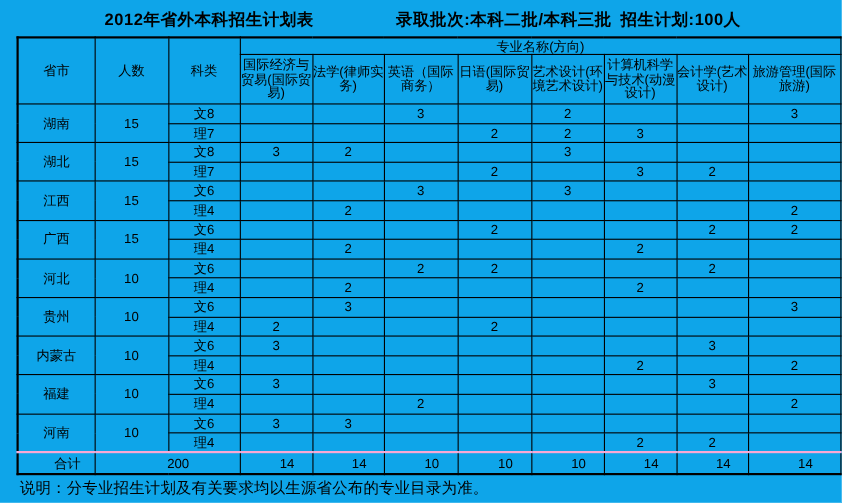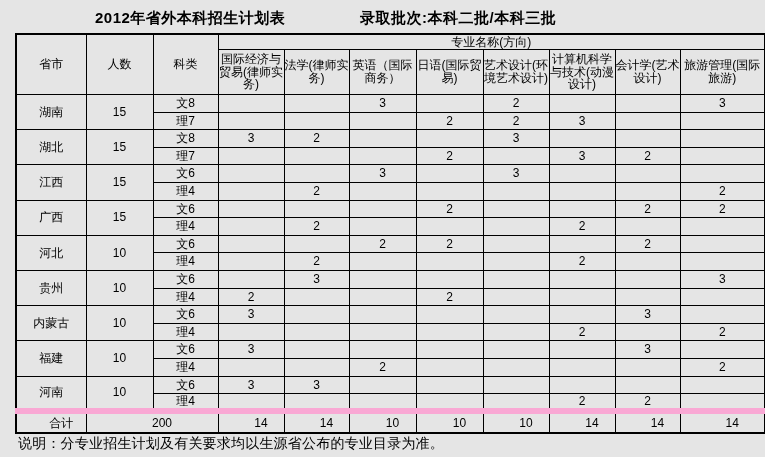--- a/index.html
+++ b/index.html
@@ -1,49 +1,50 @@
 <!DOCTYPE html>
 <html><head>
 <meta charset="utf-8">
 <style>
   html,body{margin:0;padding:0;}
   body{
     width:765px;height:457px;background:#ffffff;color:#000;
     font-family:"Liberation Sans", sans-serif;
   }
-  .page{position:relative;width:765px;height:457px;overflow:hidden;background:#e5e5e5;}
+  .page{position:relative;width:765px;height:457px;overflow:hidden;background:#0ea5e9;}
   .titlebar{position:absolute;top:7px;left:0;width:765px;height:22px;font-weight:bold;font-size:15px;white-space:nowrap;}
   .titlebar .t1{position:absolute;left:95px;top:2px;letter-spacing:0.5px;}
   .titlebar .t2{position:absolute;left:345px;top:2px;letter-spacing:0.5px;margin-left:15px;}
   .titlebar .t3{position:absolute;left:564px;top:2px;letter-spacing:0.5px;}
   table.enroll{
     position:absolute;left:15px;top:33px;width:749px;
     border-collapse:collapse;table-layout:fixed;
     border:2px solid #000;
   }
   table.enroll th, table.enroll td{
     border:1px solid #000;
     font-size:12px;font-weight:normal;
     text-align:center;vertical-align:middle;
     padding:0;line-height:1.05;overflow:hidden;
   }
   tr.hdr1 th{height:14px;}
   tr.hdr2 th{height:44px;}
   th.major{text-align:left;padding:1px 3px;font-size:12px;line-height:13px;}
   tbody tr{height:17.6px;}
-  tr.total td{height:18px;border-top:6px solid #f9a8d4;padding-left:20px;}
+  tr.total td{height:18px;border-top:2px solid #f9a8d4;padding-left:20px;}
   .note{position:absolute;left:18px;top:435px;font-size:14px;white-space:nowrap;letter-spacing:0.2px;}
 </style>
 </head>
 <body>
 
 <div class="page">
   <div class="titlebar">
     <span class="t1">2012年省外本科招生计划表</span>
     <span class="t2">录取批次:本科二批/本科三批</span>
+    <span class="t3">招生计划:100人</span>
   </div>
 
   <table class="enroll">
     <colgroup>
       <col style="width:70px">
         <col style="width:67px">
         <col style="width:65px">
       <col style="width:66px">
         <col style="width:65px">
         <col style="width:67px">
@@ -54,21 +55,21 @@
         <col style="width:85px">
     </colgroup>
     <thead>
       <tr class="hdr1">
         <th rowspan="2">省市</th>
         <th rowspan="2">人数</th>
         <th rowspan="2">科类</th>
         <th colspan="8">专业名称(方向)</th>
       </tr>
       <tr class="hdr2">
-        <th class="major">国际经济与贸易(律师实务)</th>
+        <th class="major">国际经济与贸易(国际贸易)</th>
         <th class="major">法学(律师实务)</th>
         <th class="major">英语（国际商务）</th>
         <th class="major">日语(国际贸易)</th>
         <th class="major">艺术设计(环境艺术设计)</th>
         <th class="major">计算机科学与技术(动漫设计)</th>
         <th class="major">会计学(艺术设计)</th>
         <th class="major">旅游管理(国际旅游)</th>
       </tr>
     </thead>
     <tbody>

